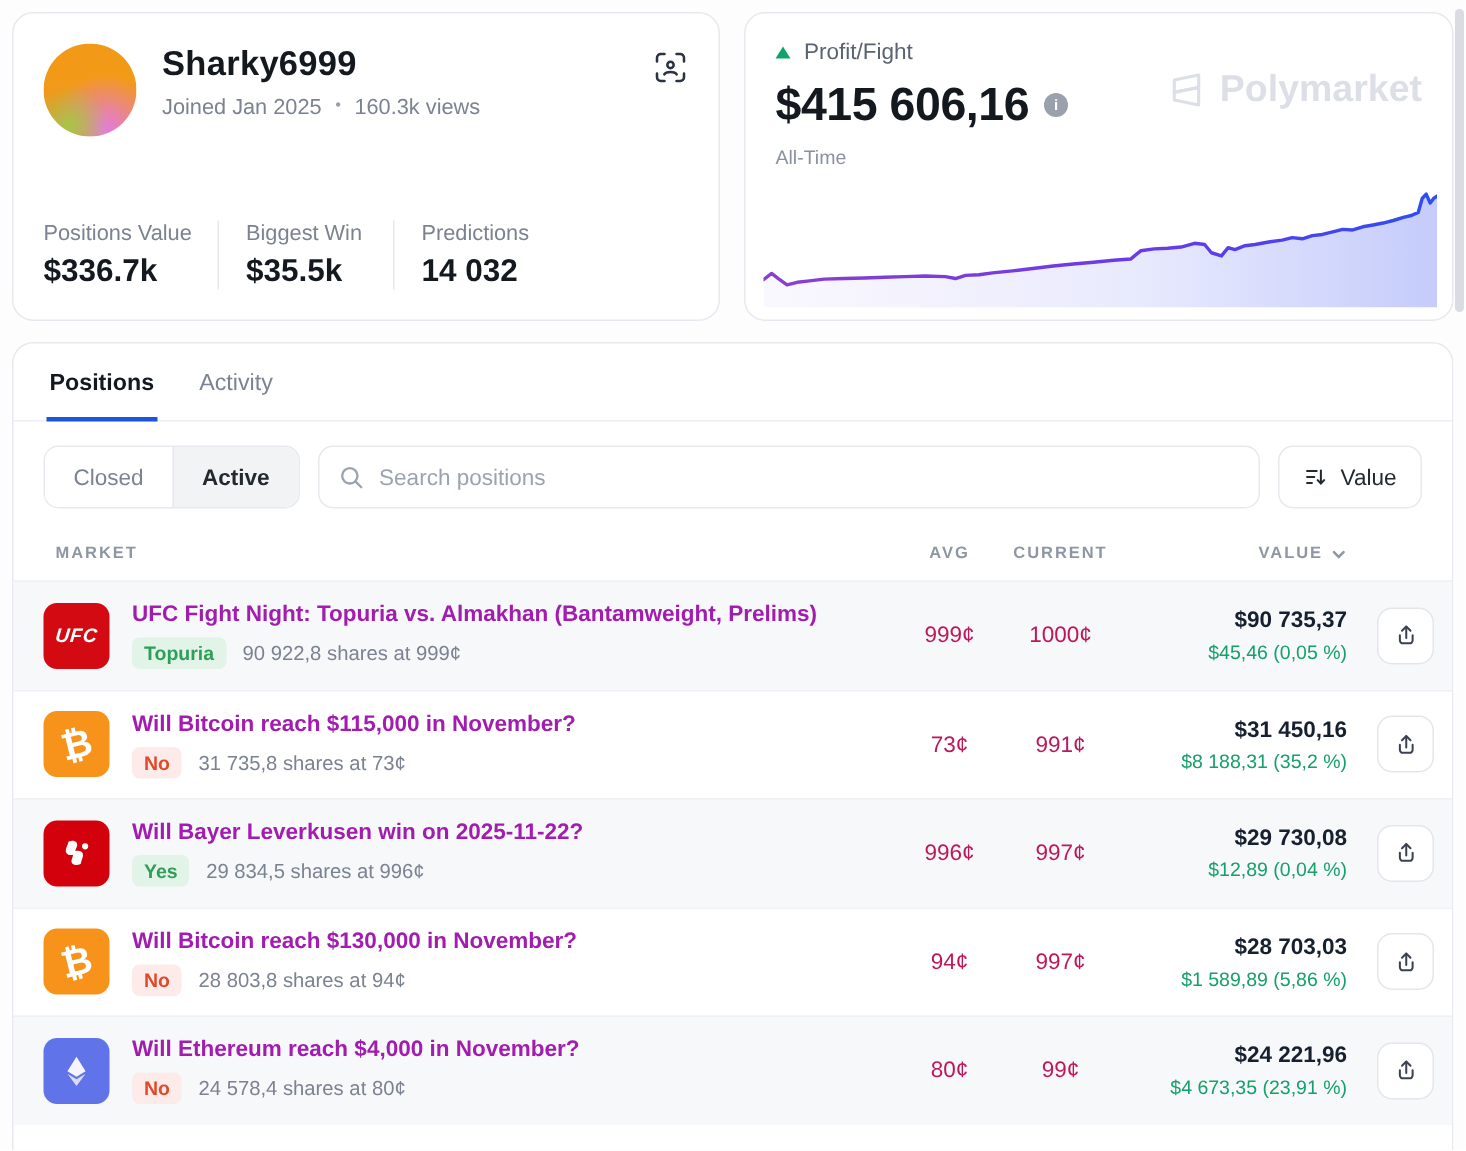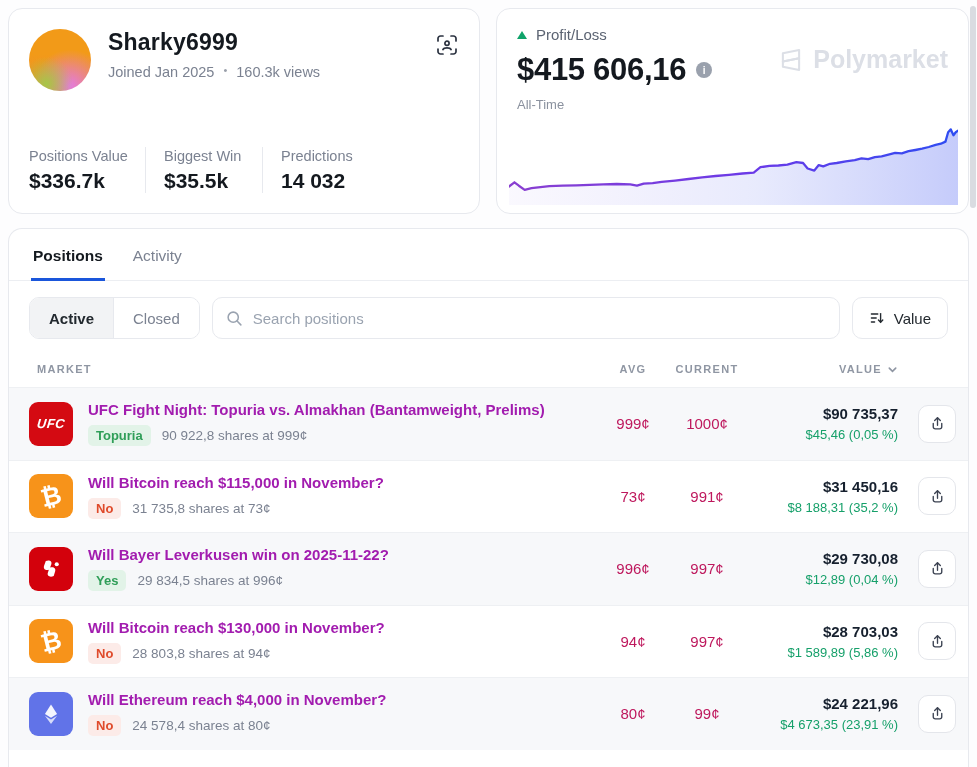--- a/index.html
+++ b/index.html
@@ -143,21 +143,21 @@
         <div class="stat-label">Predictions</div>
         <div class="stat-value">14 032</div>
       </div>
     </div>
   </div>
 
   <div class="card pnl-card">
     <div class="pnl-top">
       <div class="pnl-label-wrap">
         <span class="tri-up"></span>
-        <span>Profit/Loss</span>
+        <span>Profit/Fight</span>
       </div>
     </div>
     <div class="pnl-value-row">
       <span class="pnl-value">$415 606,16</span>
       <span class="info-icon">i</span>
     </div>
     <div class="pnl-period">All-Time</div>
     <div class="watermark">
       <svg width="26" height="26" viewBox="0 0 24 24" fill="none" stroke="#dcdfe6" stroke-width="1.9" stroke-linejoin="round">
         <path d="M4.5,5.8 L19.5,2.8 V10.4 L4.5,13.4 Z"></path>
@@ -188,22 +188,22 @@
 
 <div class="main-card">
 
   <div class="tabbar">
     <div class="tab active">Positions</div>
     <div class="tab inactive">Activity</div>
   </div>
 
   <div class="filterbar">
     <div class="segmented">
+      <div class="seg inactive">Closed</div>
       <div class="seg active">Active</div>
-      <div class="seg inactive">Closed</div>
     </div>
     <div class="searchbox">
       <svg width="17" height="17" viewBox="0 0 20 20" fill="none" stroke="#9aa3b0" stroke-width="1.8" stroke-linecap="round">
         <circle cx="8.5" cy="8.5" r="6"></circle>
           <path d="M13,13 L17.5,17.5"></path>
       </svg>
       <input type="text" placeholder="Search positions" style="">
     </div>
     <div class="sortbtn">
       <svg width="16" height="16" viewBox="0 0 20 20" fill="none" stroke="#23292f" stroke-width="1.7" stroke-linecap="round">

